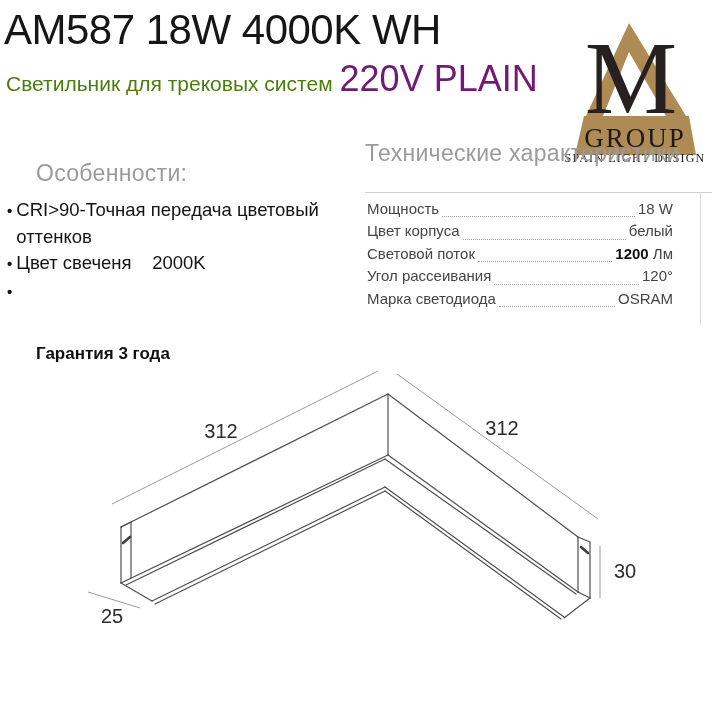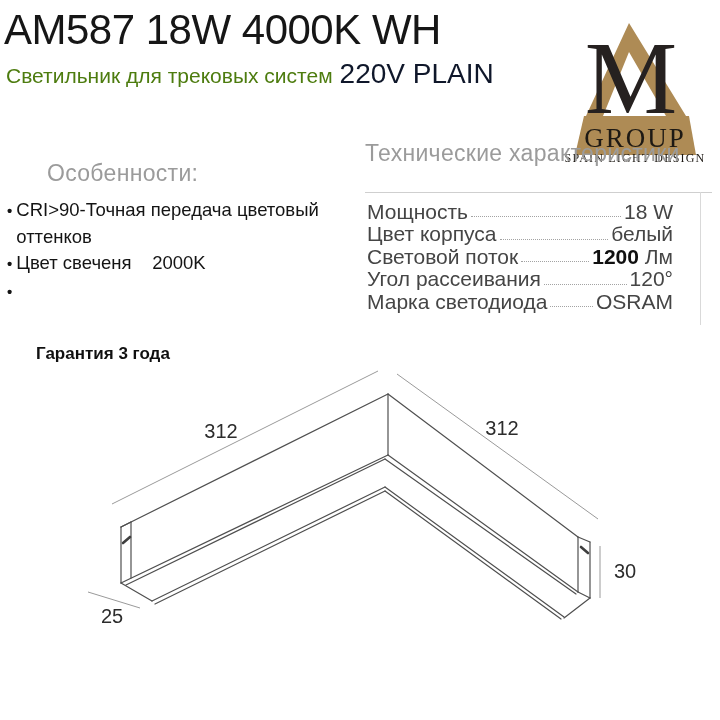--- a/index.html
+++ b/index.html
@@ -7,44 +7,44 @@
     position:relative;width:720px;height:720px;background:#ffffff;overflow:hidden;
     font-family:"Liberation Sans",sans-serif;color:#1b1b1b;
   }
   
   .title{
     position:absolute;left:4px;top:6px;margin:0;
     font-size:42px;font-weight:400;letter-spacing:-0.5px;color:#161616;white-space:nowrap;
   }
   .subtitle{position:absolute;left:6px;top:58px;white-space:nowrap;}
   .subtitle .sub-small{font-size:21px;color:#4d7c0f;}
-  .subtitle .sub-big{font-size:28px;color:#0f172a;margin-left:7px;}
+  .subtitle .sub-big{font-size:36px;color:#701a75;margin-left:7px;}
   
   .logo{position:absolute;left:560px;top:16px;width:158px;height:148px;}
   .logo svg{display:block;width:100%;height:100%;}
   
   .sec-heading{
     margin:0;font-size:23px;font-weight:400;color:#9b9b9b;letter-spacing:0.3px;white-space:nowrap;
   }
   
   .features{position:absolute;left:5px;top:160px;width:354px;}
-  .features .sec-heading{margin-left:42px;}
+  .features .sec-heading{margin-left:31px;}
   .features ul{list-style:none;margin:10px 0 0 0;padding:0;}
   .features li{
     display:flex;align-items:flex-start;
     font-size:18.5px;line-height:26.5px;color:#141414;
   }
   .feat-bullet{flex:0 0 auto;font-size:15px;font-weight:bold;line-height:26.5px;margin:1px 4px 0 2px;}
   .feat-text{white-space:pre-wrap;}
   
   .specs{position:absolute;left:365px;top:140px;width:347px;}
   .rule-h{position:absolute;left:365px;top:192px;width:347px;height:1px;background:#cfcfcf;}
   .rule-v{position:absolute;left:700px;top:192px;width:1px;height:133px;background:#d9d9d9;}
   .spec-rows{position:absolute;left:367px;top:200px;width:306px;}
-  .spec-row{display:flex;align-items:baseline;height:22.4px;font-size:21px;color:#454545;}
+  .spec-row{display:flex;align-items:baseline;height:22.4px;font-size:15px;color:#454545;}
   .spec-label{white-space:nowrap;}
   .spec-leader{flex:1 1 auto;align-self:flex-end;margin:0 3px 5px 3px;border-bottom:1.5px dotted #a3a3a3;min-width:10px;}
   .spec-value{white-space:nowrap;}
   .spec-value strong{color:#101010;font-weight:bold;}
   
   .warranty{position:absolute;left:36px;top:344px;font-size:17px;font-weight:bold;color:#101010;white-space:nowrap;}
   
   .drawing{position:absolute;left:0;top:355px;width:720px;height:330px;}
   .draw-line{fill:none;stroke:#4f4f4f;stroke-width:1.2;stroke-linecap:round;}
   .draw-slot{fill:none;stroke:#3f3f3f;stroke-width:2.6;stroke-linecap:round;}

